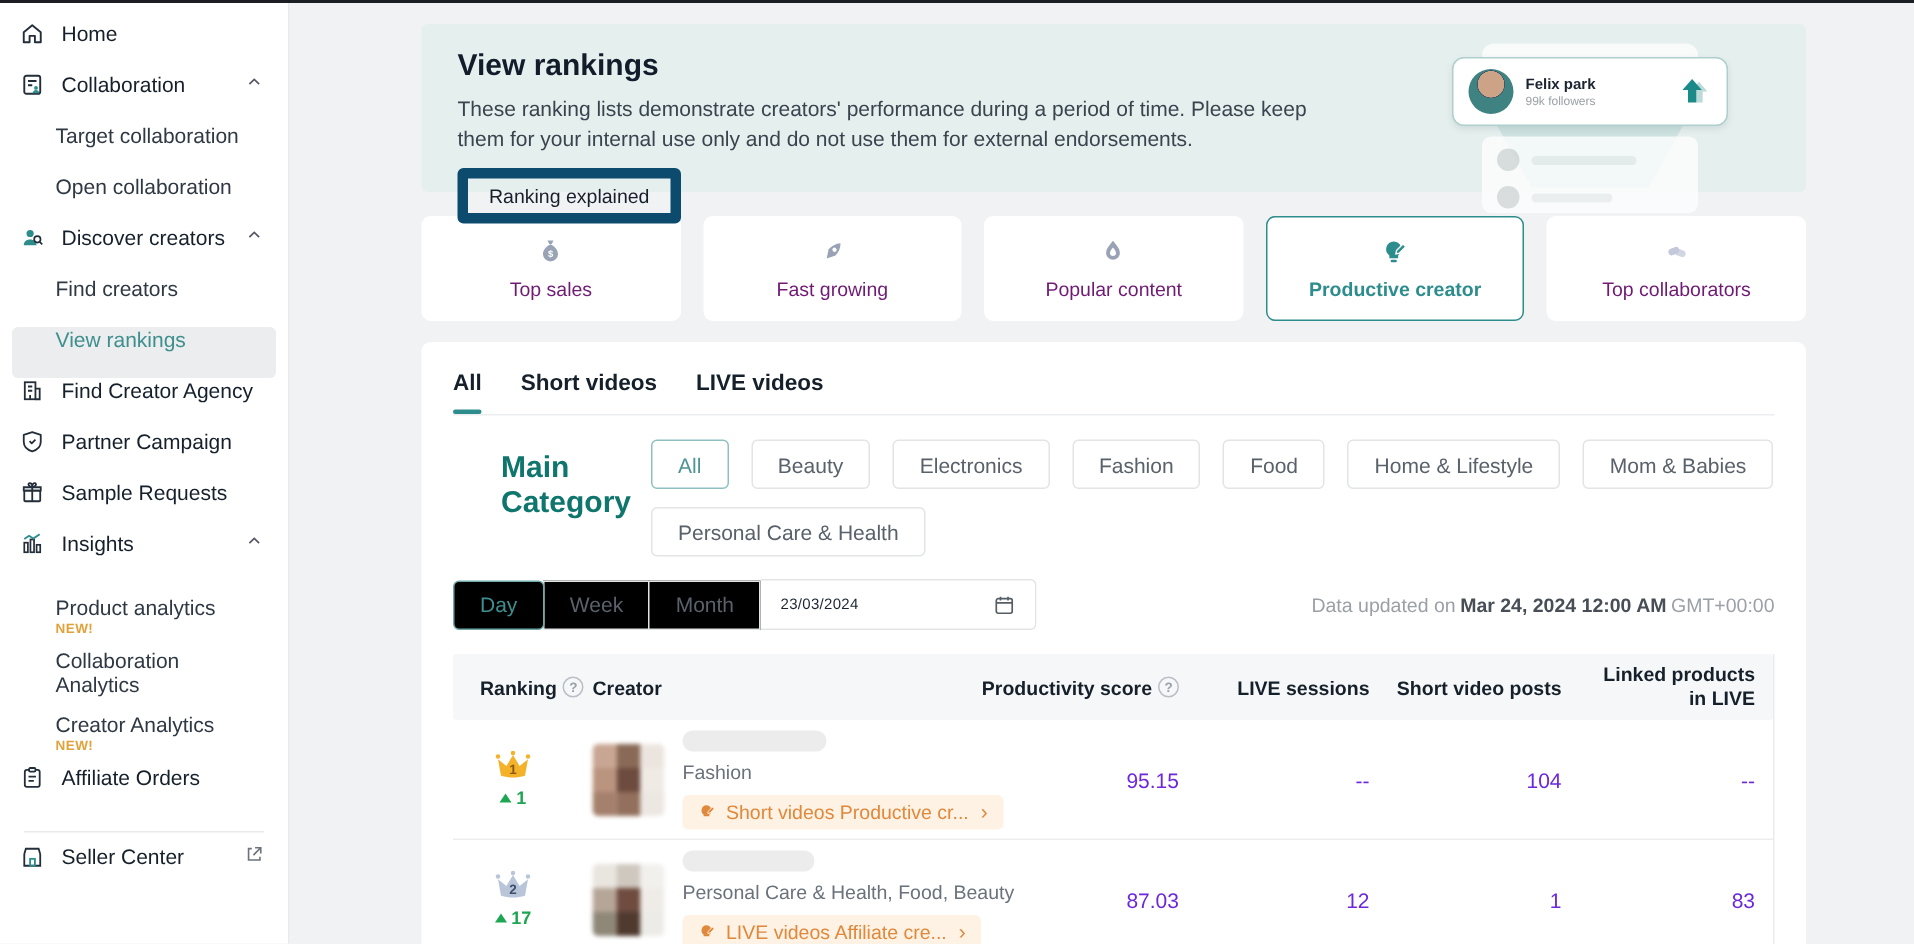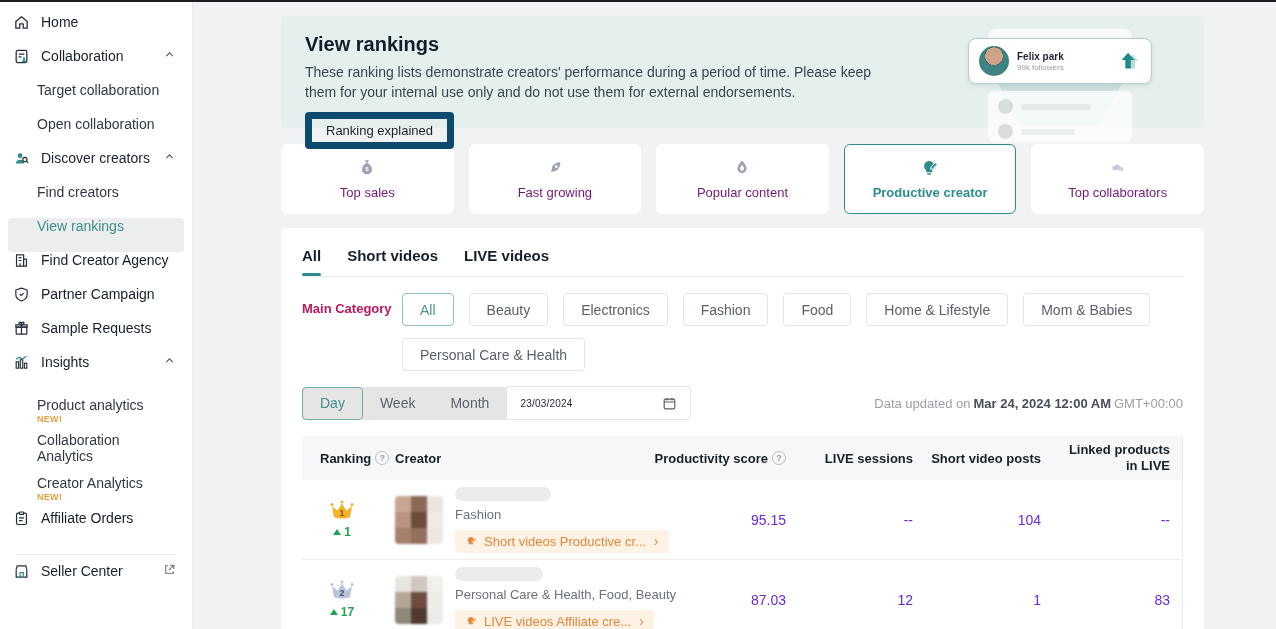--- a/index.html
+++ b/index.html
@@ -62,29 +62,29 @@
 
   
   .content-card { margin-top:14px; background:#fff; border-radius:6px 6px 0 0; padding:19px 21px 0; height:443px; }
 
   .tabs { display:flex; gap:26px; border-bottom:1px solid #ebedef; padding-bottom:12px; }
   .tab { font-size:15px; font-weight:700; color:#15202b; position:relative; cursor:pointer; }
   .tab.active::after { content:""; position:absolute; left:0; right:0; bottom:-12px; height:3px;
     background:#2d8c8c; border-radius:2px; }
 
   .filter-row { display:flex; margin-top:16px; }
-  .filter-label { width:100px; flex:0 0 100px; padding-top:8px; font-size:13px; font-weight:700; color:#be185d; }
+  .filter-label { width:100px; flex:0 0 100px; padding-top:8px; font-size:20px; font-weight:700; color:#0f766e;margin-left:32px; }
   .chips { flex:1; display:flex; flex-wrap:wrap; gap:12px 15px; }
   .chip { height:33px; padding:0 17px; display:flex; align-items:center; background:#fff;
     border:1px solid #e2e4e6; border-radius:4px; font-size:14px; color:#59616a; cursor:pointer; }
   .chip.active { border-color:#8fbfbf; color:#4d9595; }
 
   .period-row { display:flex; align-items:center; margin-top:15px; }
   .seg { display:flex; }
-  .seg-btn { height:33px; padding:0 17px; display:flex; align-items:center; background:#e5e5e5;
+  .seg-btn { height:33px; padding:0 17px; display:flex; align-items:center; background:#000000;
     border:1px solid #e2e4e6; margin-left:-1px; font-size:14px; color:#59616a; cursor:pointer; }
   .seg-btn.first { border-radius:4px 0 0 4px; margin-left:0; }
   .seg-btn.active { border-color:#6fa9a9; color:#3f8f8f; z-index:1; border-radius:4px; }
   .date-box { height:34px; width:184px; border:1px solid #e2e4e6; border-left:none; border-radius:0 4px 4px 0;
     display:flex; align-items:center; justify-content:space-between; padding:0 13px; font-size:10px;
     color:#1b2430; cursor:pointer; letter-spacing:.2px; }
   .cal-icon { width:15px; height:15px; color:#555e66; display:flex; }
   .updated { margin-left:auto; font-size:13px; color:#9aa0a6; }
   .updated b { color:#474e56; font-weight:700; margin:0 3px; }
 

